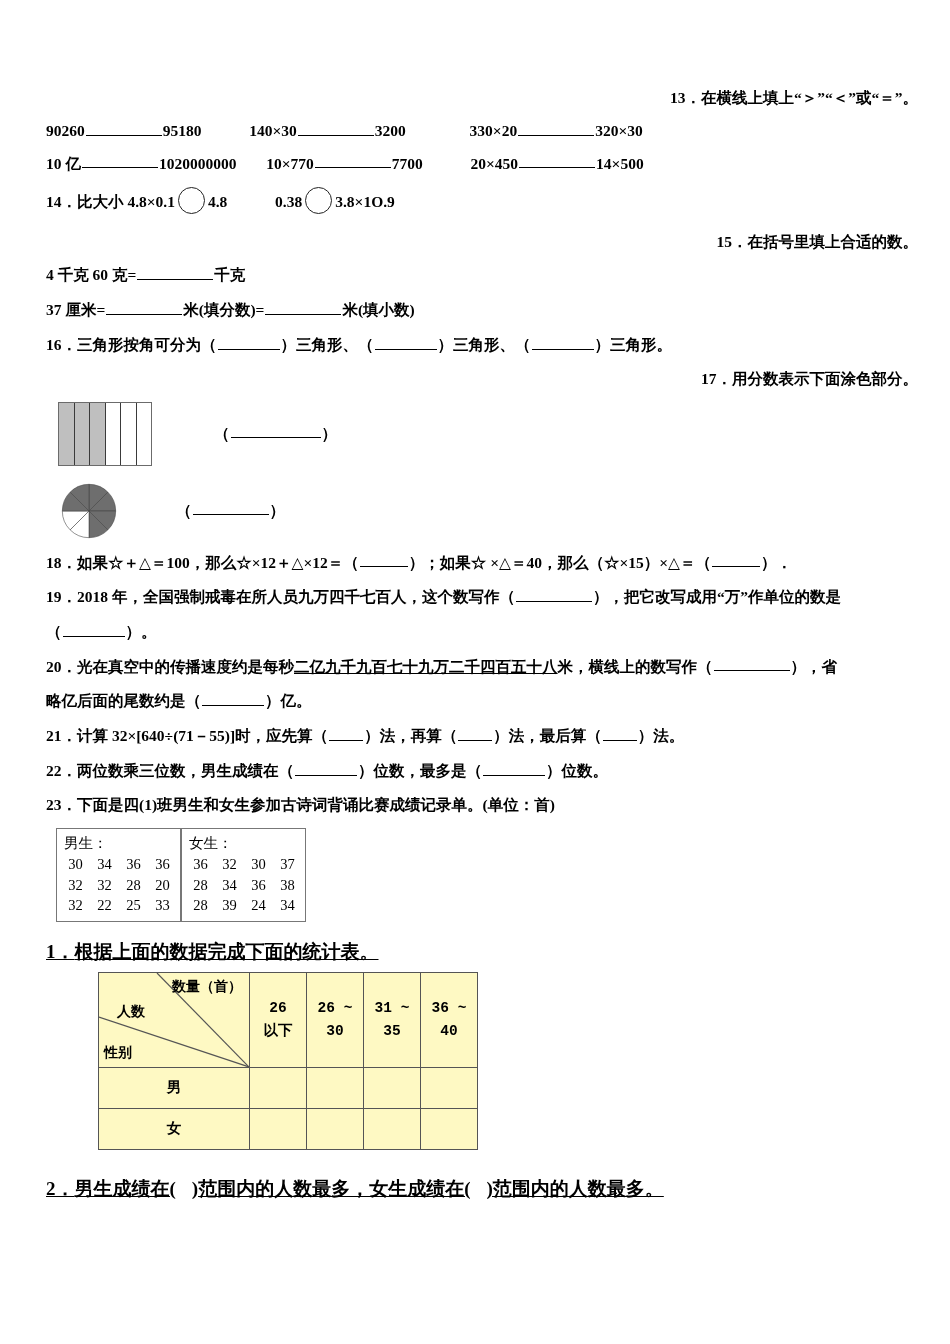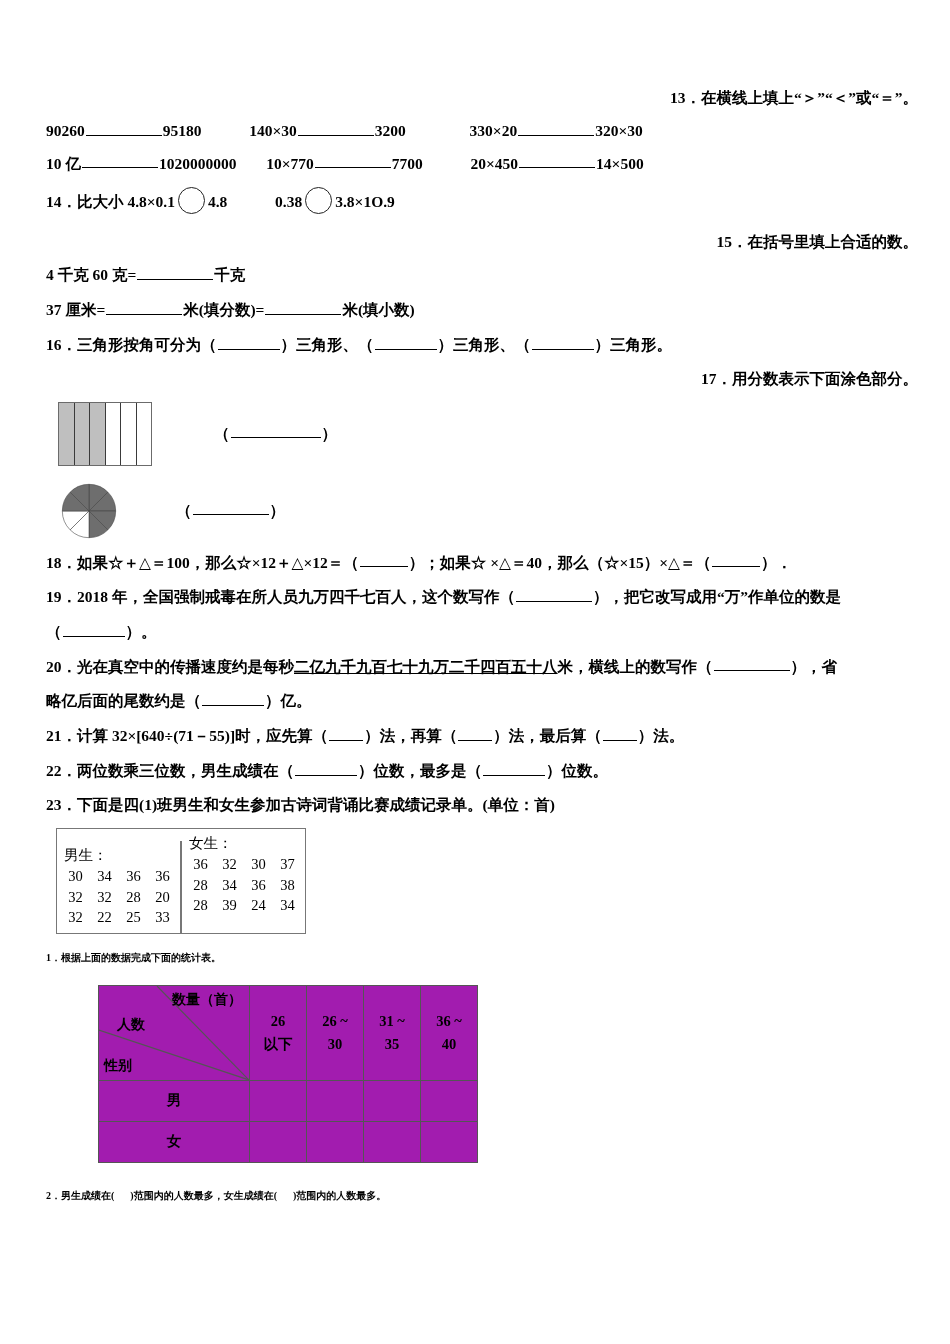--- a/index.html
+++ b/index.html
@@ -116,36 +116,36 @@
     background: #fff;
   }
   .score-half {
     padding: 4px 6px 5px 7px;
     font-size: 14.5px;
     line-height: 1.42;
   }
   .score-half.left {
     border-right: 2.5px solid #777;
     width: 118px;
-    margin-top: 12px;
   }
   .score-half.right { width: 118px; }
   .score-title { margin-bottom: 1px; }
   .score-line {
     display: flex;
     justify-content: space-between;
     font-family: "Liberation Serif", serif;
   }
   .score-line span { width: 23px; text-align: center; }
 
   
   .stat-table {
     border-collapse: collapse;
-    margin: 20px 0 0 52px;
-    background: #a21caf;
+    margin: 7px 0 0 52px;
+    background: #fef9c3;
+    font-family: Liberation Mono, monospace;
   }
   .stat-table td {
     border: 1.4px solid #555;
     font-size: 14.5px;
     text-align: center;
     font-weight: bold;
   }
   .hdr-cell {
     position: relative;
     width: 150px;
@@ -170,23 +170,24 @@
   .col-head {
     width: 52px;
     height: 94px;
     line-height: 1.55;
     padding: 0 2px;
   }
   .data-cell { height: 38px; }
   .rowlabel { height: 38px; }
 
   .sub-q {
-    font-size: 10px;
+    font-size: 19px;
     font-weight: bold;
     margin-top: 17px;
+    text-decoration: underline;
   }
   .sub-q2 { margin-top: 26px; }
 </style>
 </head>
 <body>
 
 <div class="page">
   <div class="content">
 
     <div class="q-block">

